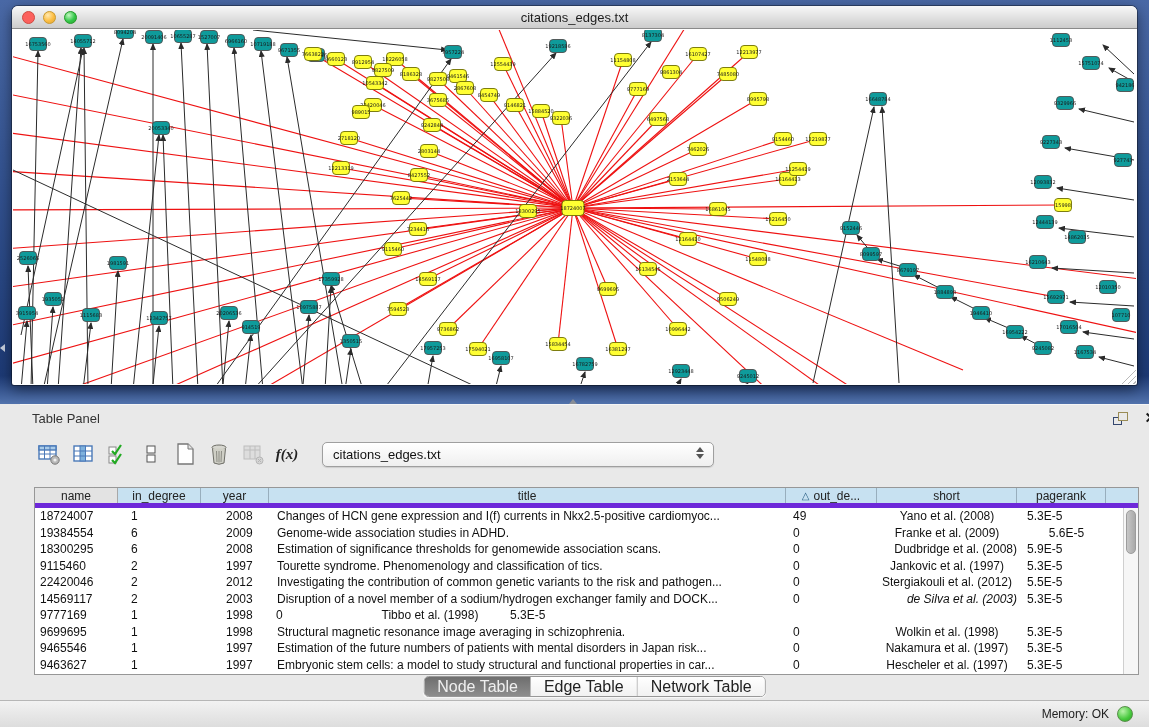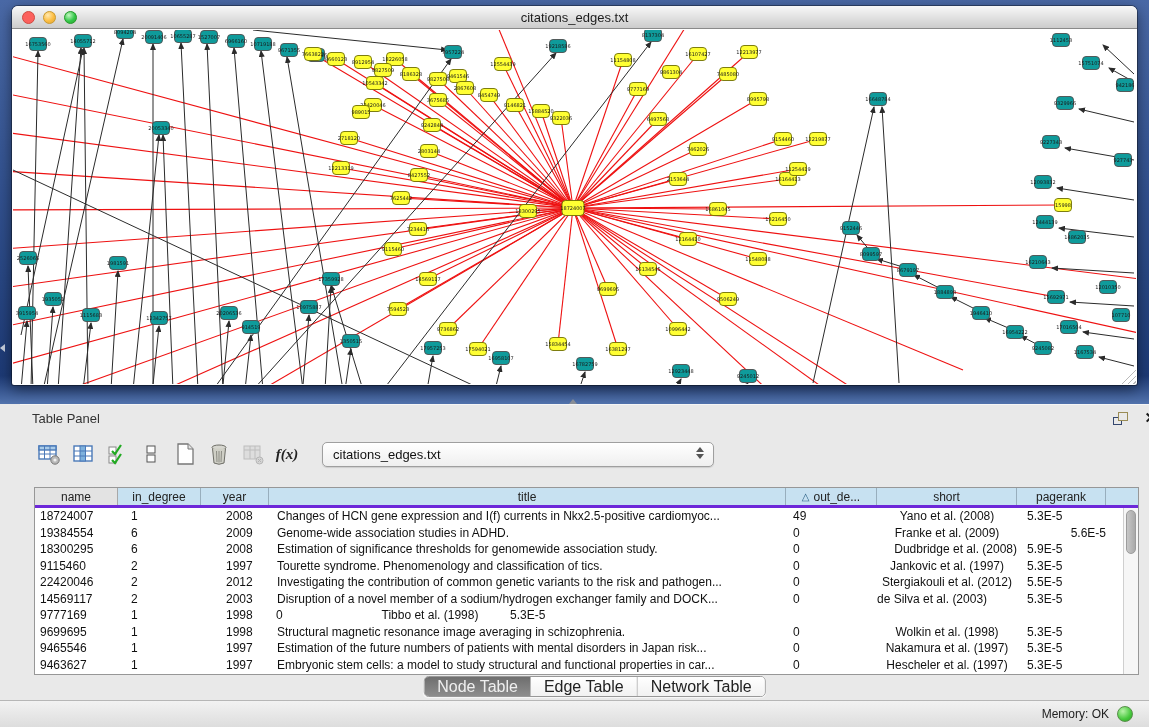--- a/index.html
+++ b/index.html
@@ -72,21 +72,21 @@
   }
   .combo .steppers { position:absolute; right:9px; top:4px; display:flex; flex-direction:column; gap:2px; }
   .combo .steppers i { display:block; width:0; height:0; }
   .combo .up   { border-left:4px solid transparent; border-right:4px solid transparent; border-bottom:5px solid #555; }
   .combo .down { border-left:4px solid transparent; border-right:4px solid transparent; border-top:5px solid #555; }
 
   .table-wrap {
     position:absolute; left:14px; top:82px; width:1105px; height:188px;
     border:1px solid #979797; background:#fff; overflow:hidden;
   }
-  .thead { display:flex; height:20px; border-bottom:3px solid #6d28d9; background:#c7e1f1; }
+  .thead { display:flex; height:20px; border-bottom:5px solid #6d28d9; background:#c7e1f1; }
   .th {
     font-size:12px; color:#222; display:flex; align-items:center; justify-content:center;
     border-right:1px solid #98aebd; height:100%; overflow:hidden; white-space:nowrap;
   }
   .th.gray { background:#e3e3e3; border-right-color:#a8a8a8; }
   .th .sort-tri { color:#2a5f84; margin-right:4px; font-size:10px; }
   .tbody { position:absolute; left:0; top:20px; right:15px; bottom:0; overflow:hidden; }
   .tr { display:flex; height:16.5px; line-height:16.5px; }
   .td { font-size:12px; color:#111; white-space:nowrap; overflow:hidden; }
   .vscroll {
@@ -597,27 +597,27 @@
           <div class="td" style="width: 140px; text-align: center;">Yano et al. (2008)</div>
           <div class="td" style="width: 89px; padding-left: 10px; text-align: left;">5.3E-5</div>
         </div>
         <div class="tr">
           <div class="td" style="width: 83px; padding-left: 5px; text-align: left;">19384554</div>
           <div class="td" style="width: 83px; padding-left: 13px; text-align: left;">6</div>
           <div class="td" style="width: 68px; padding-left: 25px; text-align: left;">2009</div>
           <div class="td" style="width: 517px; padding-left: 8px; text-align: left;">Genome-wide association studies in ADHD.</div>
           <div class="td" style="width: 91px; padding-left: 7px; text-align: left;">0</div>
           <div class="td" style="width: 140px; text-align: center;">Franke et al. (2009)</div>
-          <div class="td" style="width: 89px; padding-left: 10px; text-align: right;">5.6E-5</div>
+          <div class="td" style="width: 89px; padding-left: 10px; text-align: center;">5.6E-5</div>
         </div>
         <div class="tr">
           <div class="td" style="width: 83px; padding-left: 5px; text-align: left;">18300295</div>
           <div class="td" style="width: 83px; padding-left: 13px; text-align: left;">6</div>
           <div class="td" style="width: 68px; padding-left: 25px; text-align: left;">2008</div>
-          <div class="td" style="width: 517px; padding-left: 8px; text-align: left;">Estimation of significance thresholds for genomewide association study.</div>
+          <div class="td" style="width: 517px; padding-left: 8px; text-align: left;">Estimation of significance thresholds for genomewide association scans.</div>
           <div class="td" style="width: 91px; padding-left: 7px; text-align: left;">0</div>
           <div class="td" style="width: 140px; text-align: right;">Dudbridge et al. (2008)</div>
           <div class="td" style="width: 89px; padding-left: 10px; text-align: left;">5.9E-5</div>
         </div>
         <div class="tr">
           <div class="td" style="width: 83px; padding-left: 5px; text-align: left;">9115460</div>
           <div class="td" style="width: 83px; padding-left: 13px; text-align: left;">2</div>
           <div class="td" style="width: 68px; padding-left: 25px; text-align: left;">1997</div>
           <div class="td" style="width: 517px; padding-left: 8px; text-align: left;">Tourette syndrome. Phenomenology and classification of tics.</div>
           <div class="td" style="width: 91px; padding-left: 7px; text-align: left;">0</div>
@@ -632,21 +632,21 @@
           <div class="td" style="width: 91px; padding-left: 7px; text-align: left;">0</div>
           <div class="td" style="width: 140px; text-align: center;">Stergiakouli et al. (2012)</div>
           <div class="td" style="width: 89px; padding-left: 10px; text-align: left;">5.5E-5</div>
         </div>
         <div class="tr">
           <div class="td" style="width: 83px; padding-left: 5px; text-align: left;">14569117</div>
           <div class="td" style="width: 83px; padding-left: 13px; text-align: left;">2</div>
           <div class="td" style="width: 68px; padding-left: 25px; text-align: left;">2003</div>
           <div class="td" style="width: 517px; padding-left: 8px; text-align: left;">Disruption of a novel member of a sodium/hydrogen exchanger family and DOCK...</div>
           <div class="td" style="width: 91px; padding-left: 7px; text-align: left;">0</div>
-          <div class="td" style="width: 140px; text-align: left;">de Silva et al. (2003)</div>
+          <div class="td" style="width: 140px; text-align: right; font-style: italic;">de Silva et al. (2003)</div>
           <div class="td" style="width: 89px; padding-left: 10px; text-align: left;">5.3E-5</div>
         </div>
         <div class="tr">
           <div class="td" style="width: 83px; padding-left: 5px; text-align: left;">9777169</div>
           <div class="td" style="width: 83px; padding-left: 13px; text-align: left;">1</div>
           <div class="td" style="width: 68px; padding-left: 25px; text-align: left;">1998</div>
           <div class="td" style="width: 91px; padding-left: 7px; text-align: left;">0</div>
           <div class="td" style="width: 140px; text-align: center;">Tibbo et al. (1998)</div>
           <div class="td" style="width: 89px; padding-left: 10px; text-align: left;">5.3E-5</div>
         </div>

